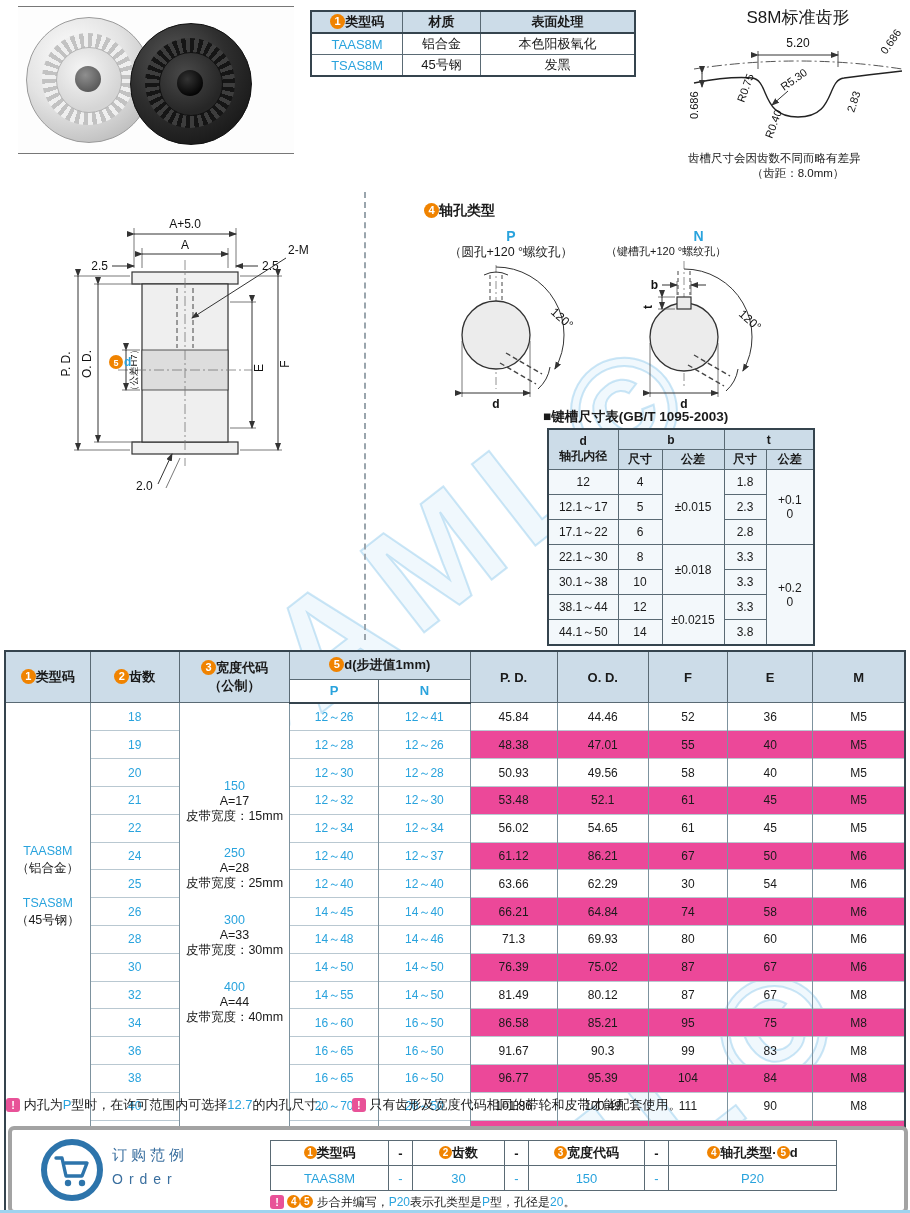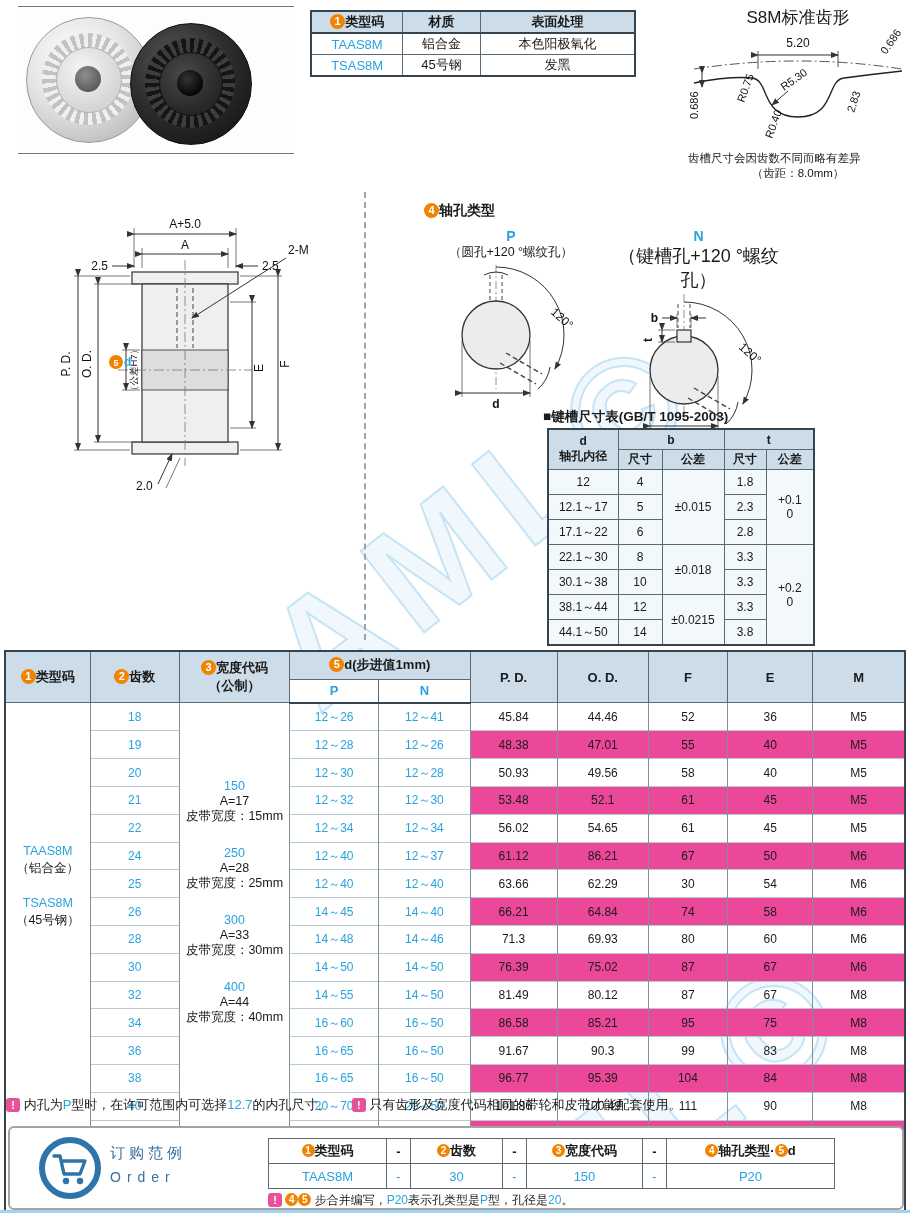--- a/index.html
+++ b/index.html
@@ -29,21 +29,21 @@
   .main td{border-left:1px solid #7d929e;border-right:1px solid #7d929e;border-top:1px solid #b9c8d1;
            height:20px;text-align:center;padding:0;line-height:20px;}
   .main td.striped{background:#ec4899;}
   .main td.tallcell{vertical-align:top;background:#fff;}
   .flexcol{display:flex;flex-direction:column;align-items:center;}
   .wblock{line-height:15px;font-size:12.5px;text-align:center;}
   .tblock{line-height:17px;font-size:12.5px;text-align:center;}
   
   .noteline{font-size:13px;}
   
-  .orderbox{border:2px solid #a3a3a3;border-radius:6px;background:#fff;}
+  .orderbox{border:4px solid #a3a3a3;border-radius:6px;background:#fff;}
   .ordtable{font-size:13px;table-layout:fixed;}
   .ordtable th,.ordtable td{border:1px solid #5a6a74;height:24px;text-align:center;padding:0;}
   .ordtable th{font-weight:bold;background:#fff;}
   .wm{position:absolute;font-weight:bold;font-size:150px;letter-spacing:16px;
       color:rgba(180,220,245,0.20);-webkit-text-stroke:2px rgba(140,200,235,0.45);
       transform:rotate(-38deg);pointer-events:none;white-space:nowrap;}
   
   .circ{position:absolute;border-radius:50%;}
   svg text{font-family:"Liberation Sans","DejaVu Sans",sans-serif;}
   .divider{border-left:2px dashed #9aa5ad;}
@@ -221,21 +221,21 @@
       <text x="124" y="52" font-size="12" fill="#111" transform="rotate(42 124 52)">120°</text>
       <line x1="36" y1="80" x2="36" y2="136" stroke="#555" stroke-width="0.8"></line>
       <line x1="104" y1="80" x2="104" y2="136" stroke="#555" stroke-width="0.8"></line>
       <line x1="36" y1="132" x2="104" y2="132" stroke="#333" stroke-width="1" marker-start="url(#arrP)" marker-end="url(#arrP)"></line>
       <text x="70" y="147" font-size="12" font-weight="bold" text-anchor="middle" fill="#111">d</text>
     </svg>
   </div>
 
   <div class="abs" style="left:606px;top:228px;width:185px;">
     <div class="blue" style="text-align:center;font-weight:bold;font-size:14px;">N</div>
-    <div style="text-align:center;font-size:18px;">（键槽孔+120 °螺纹孔）</div>
+    <div style="font-size:11px;">（键槽孔+120 °螺纹孔）</div>
     <svg width="185" height="150" viewBox="0 0 185 150">
       <defs>
           <marker id="arrN" markerWidth="8" markerHeight="8" refX="7" refY="3" orient="auto">
             <path d="M0,0 L8,3 L0,6 z" fill="#333"></path>
           </marker>
         </defs>
       <line x1="78" y1="2" x2="78" y2="128" stroke="#777" stroke-width="0.8" stroke-dasharray="8 3 2 3"></line>
       <circle cx="78" cy="78" r="34" fill="#ececec" stroke="#333" stroke-width="1.3"></circle>
       <rect x="71" y="38" width="14" height="12" fill="#ececec" stroke="#333" stroke-width="1.2"></rect>
       <line x1="72" y1="12" x2="72" y2="36" stroke="#444" stroke-width="1" stroke-dasharray="4 3"></line>

